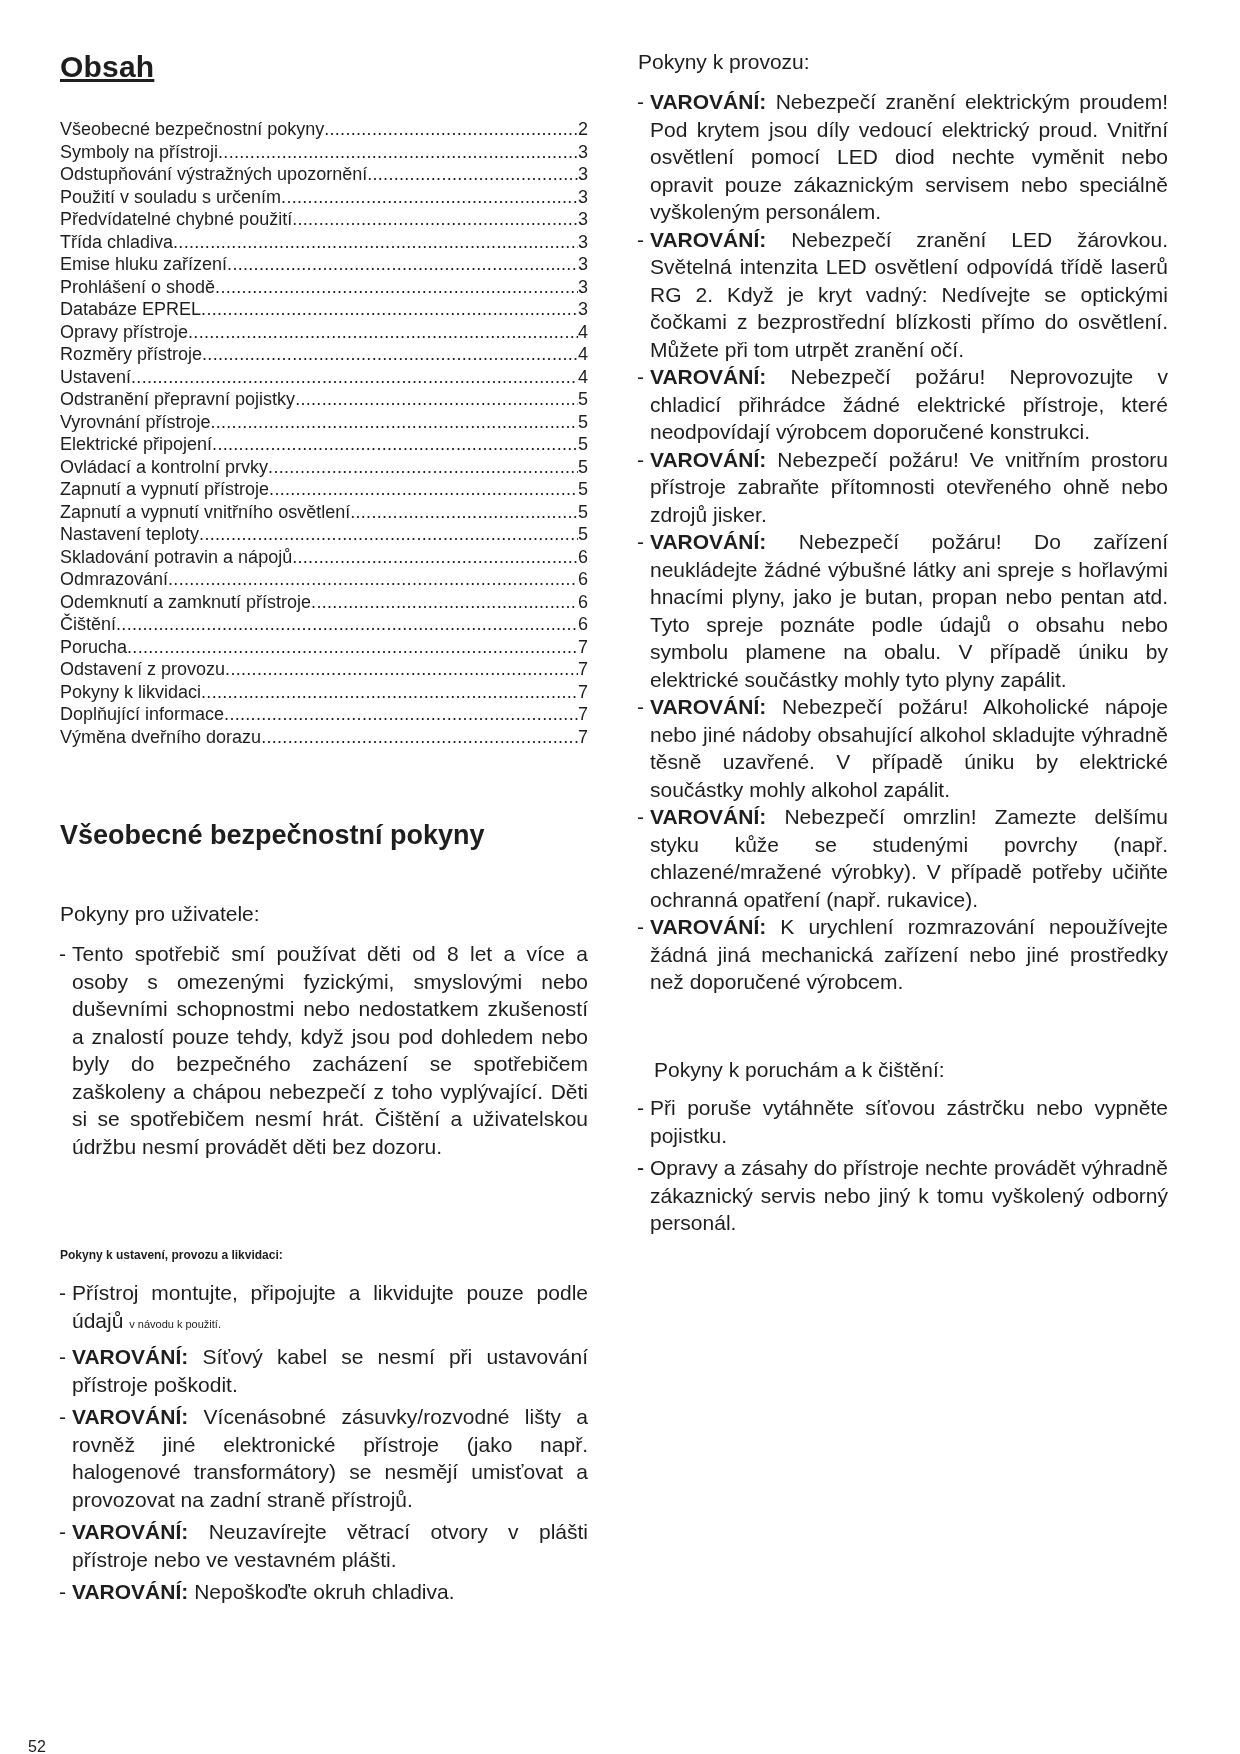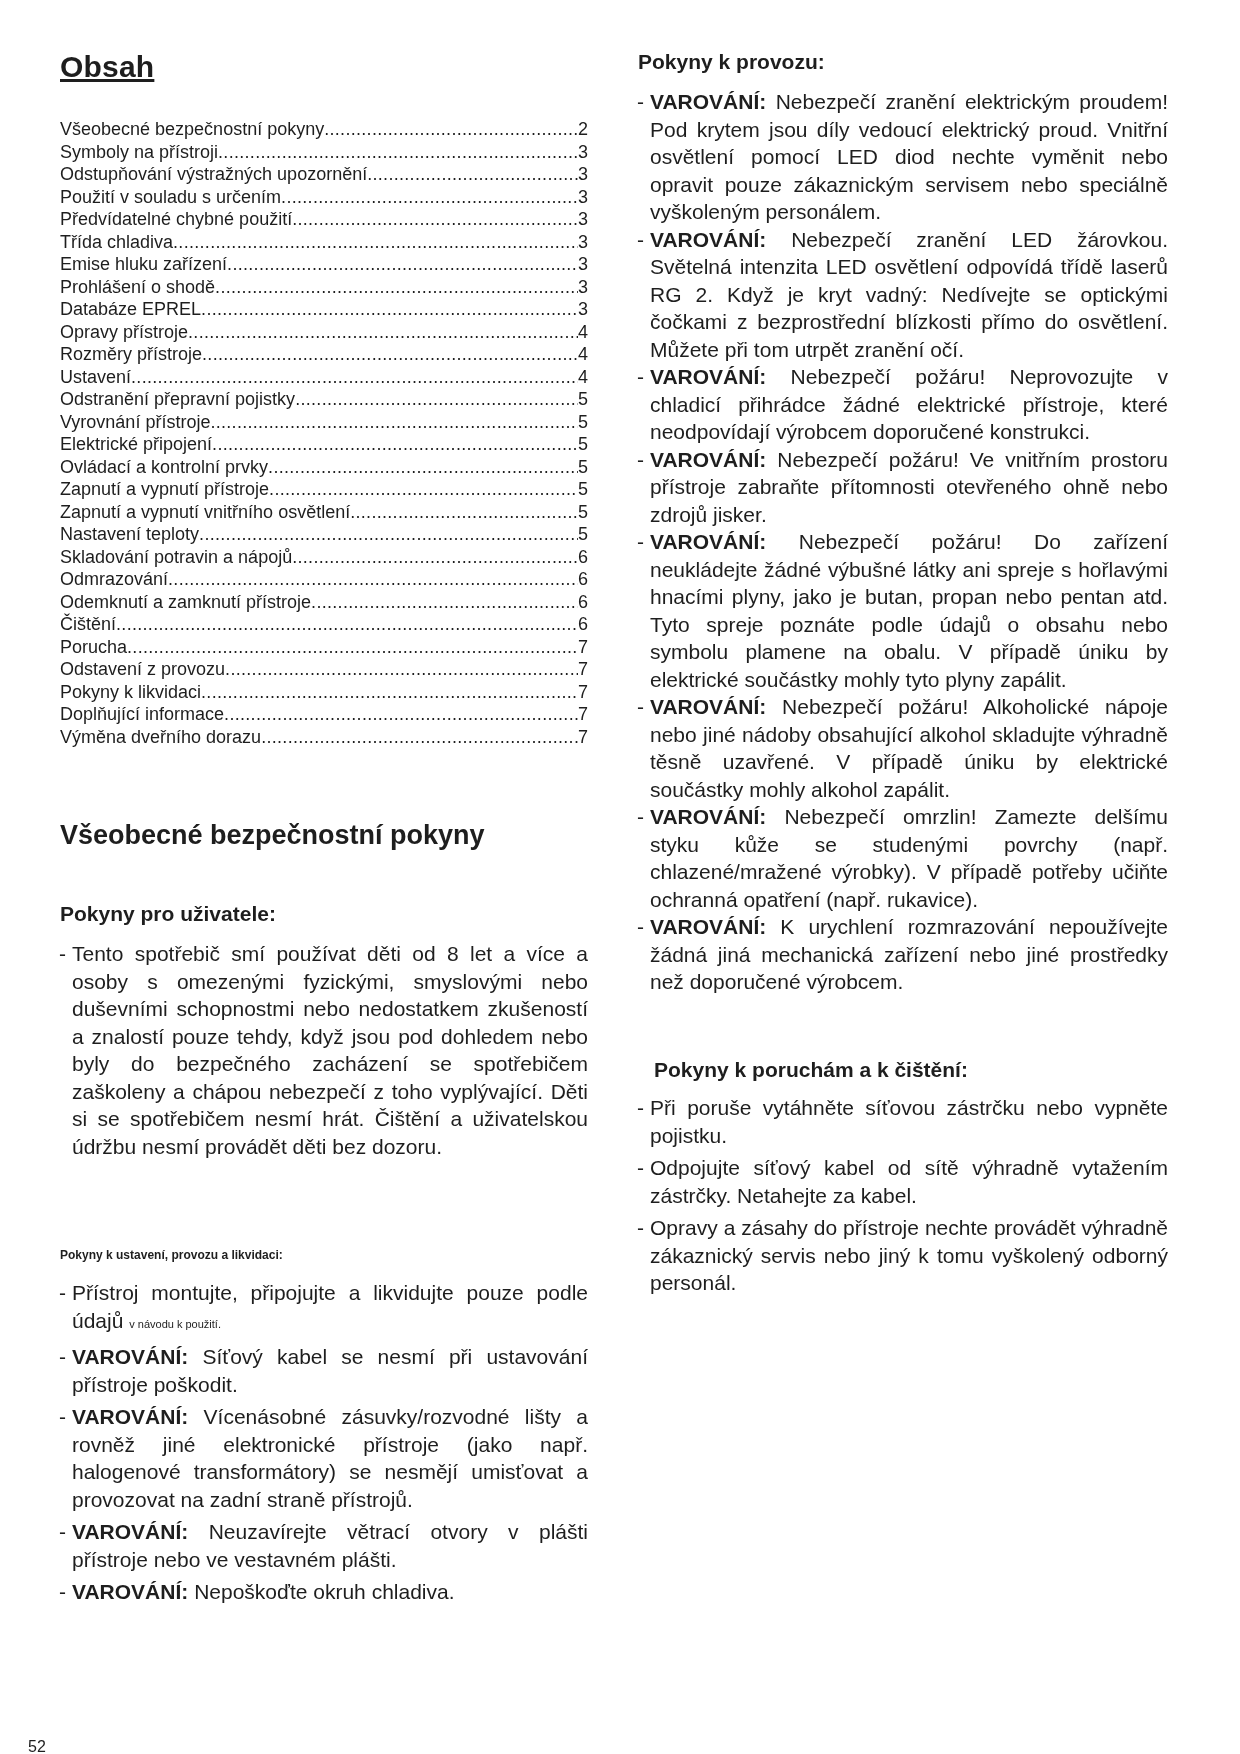--- a/index.html
+++ b/index.html
@@ -6,21 +6,21 @@
   body {
     width: 1240px; height: 1754px; position: relative; overflow: hidden;
     font-family: "Liberation Sans", sans-serif; color: #1e1e1e;
   }
   .col { position: absolute; top: 0; }
   .left { left: 60px; width: 528px; }
   .right { left: 638px; width: 530px; }
 
   .h1 { position: absolute; font-size: 30px; font-weight: bold; margin: 0; letter-spacing: 0.2px; text-decoration: underline; }
   .h2 { position: absolute; font-size: 27px; font-weight: bold; margin: 0; }
-  .h3 { position: absolute; font-size: 21px; font-weight: bold; margin: 0; }
+  .h3 { position: absolute; font-size: 21px; font-weight: normal; margin: 0; }
   .h4 { position: absolute; font-size: 12px; font-weight: bold; margin: 0; }
 
   .toc { position: absolute; left: 0; top: 118px; width: 528px; margin: 0; padding: 0; list-style: none; }
   .toc li {
     display: flex; align-items: baseline; font-size: 18px; line-height: 22.5px; height: 22.5px;
     white-space: nowrap; overflow: hidden;
   }
   .toc .t { flex: 0 0 auto; }
   .toc .dots { flex: 1 1 auto; overflow: hidden; color: #1e1e1e; }
   .toc .dots::before {
@@ -239,18 +239,18 @@
     <li><span class="dash">-</span><span class="warn">VAROVÁNÍ:</span> <span>Nebezpečí požáru! Ve vnitřním prostoru přístroje zabraňte přítomnosti otevřeného ohně nebo zdrojů jisker.</span></li>
     <li><span class="dash">-</span><span class="warn">VAROVÁNÍ:</span> <span>Nebezpečí požáru! Do zařízení neukládejte žádné výbušné látky ani spreje s hořlavými hnacími plyny, jako je butan, propan nebo pentan atd. Tyto spreje poznáte podle údajů o obsahu nebo symbolu plamene na obalu. V případě úniku by elektrické součástky mohly tyto plyny zapálit.</span></li>
     <li><span class="dash">-</span><span class="warn">VAROVÁNÍ:</span> <span>Nebezpečí požáru! Alkoholické nápoje nebo jiné nádoby obsahující alkohol skladujte výhradně těsně uzavřené. V případě úniku by elektrické součástky mohly alkohol zapálit.</span></li>
     <li><span class="dash">-</span><span class="warn">VAROVÁNÍ:</span> <span>Nebezpečí omrzlin! Zamezte delšímu styku kůže se studenými povrchy (např. chlazené/mražené výrobky). V případě potřeby učiňte ochranná opatření (např. rukavice).</span></li>
     <li><span class="dash">-</span><span class="warn">VAROVÁNÍ:</span> <span>K urychlení rozmrazování nepoužívejte žádná jiná mechanická zařízení nebo jiné prostředky než doporučené výrobcem.</span></li>
   </ul>
 
   <h3 class="h3" style="top:1058px;left:0;margin-left:16px;">Pokyny k poruchám a k čištění:</h3>
   <ul class="list spaced" style="top:1094px;width:530px;">
     <li><span class="dash">-</span><span>Při poruše vytáhněte síťovou zástrčku nebo vypněte pojistku.</span></li>
-    <li><span class="dash">-</span><span>Odpojujte síťový kabel od sítě výhradně vytažením zástrčky. Netahejte za kabel.</span></li>
+    <li><span class="dash">-</span></li>
     <li><span class="dash">-</span><span>Opravy a zásahy do přístroje nechte provádět výhradně zákaznický servis nebo jiný k tomu vyškolený odborný personál.</span></li>
   </ul>
 </div>
 
 <div class="page-num">52</div>
 
 </body></html>

